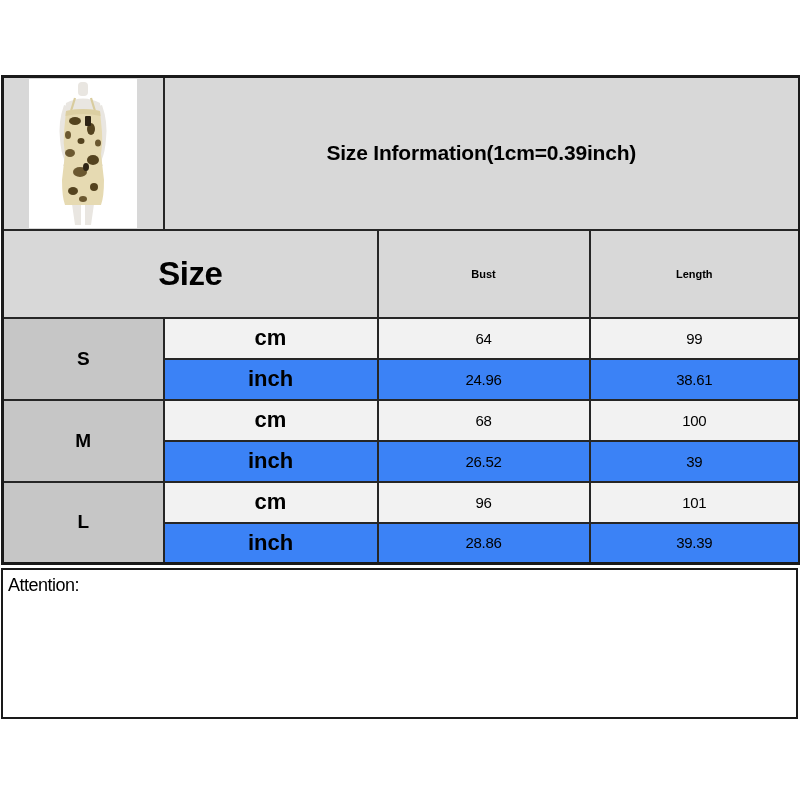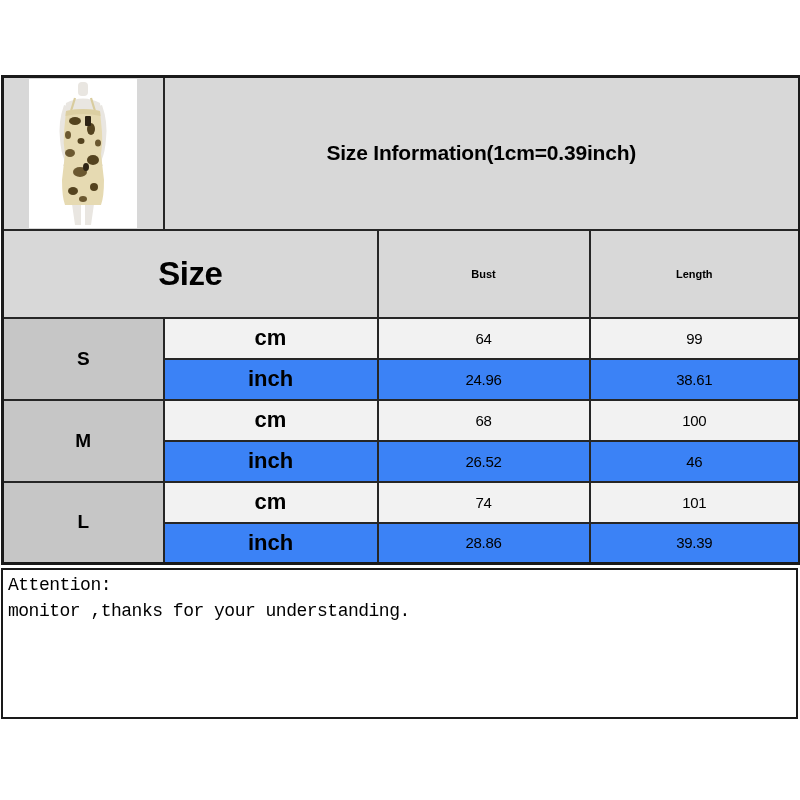--- a/index.html
+++ b/index.html
@@ -52,21 +52,21 @@
   .attention-box {
     position: absolute; top: 568px; left: 1px;
     width: 797px; height: 151px;
     border: 2px solid #1a1a1a;
     background: #ffffff;
     padding: 3px 5px;
     font-size: 18px;
     letter-spacing: -0.5px;
     line-height: 25.5px;
   }
-  .attention-box .line { white-space: nowrap; font-family: Liberation Mono, monospace; }
+  .attention-box .line { white-space: nowrap; }
 </style>
 </head>
 <body>
 
 <div class="canvas">
 
   <table class="size-table">
     <colgroup>
       <col style="width:161px">
       <col style="width:214px">
@@ -136,35 +136,34 @@
 
     <tr class="data-row row-cm">
       <td class="size-label" rowspan="2">M</td>
       <td class="unit-cell shade">cm</td>
       <td class="value-cell shade">68</td>
       <td class="value-cell shade">100</td>
     </tr>
     <tr class="data-row row-in">
       <td class="unit-cell shade">inch</td>
       <td class="value-cell shade">26.52</td>
-      <td class="value-cell shade">46</td>
+      <td class="value-cell shade">39</td>
     </tr>
 
     <tr class="data-row row-cm">
       <td class="size-label" rowspan="2">L</td>
       <td class="unit-cell shade">cm</td>
-      <td class="value-cell shade">74</td>
+      <td class="value-cell shade">96</td>
       <td class="value-cell shade">101</td>
     </tr>
     <tr class="data-row row-in">
       <td class="unit-cell shade">inch</td>
       <td class="value-cell shade">28.86</td>
       <td class="value-cell shade">39.39</td>
     </tr>
   </tbody>
     </table>
 
   <div class="attention-box">
     <div class="line">Attention:</div>
-    <div class="line">monitor ,thanks for your understanding.</div>
   </div>
 
 </div>
 
 </body></html>

